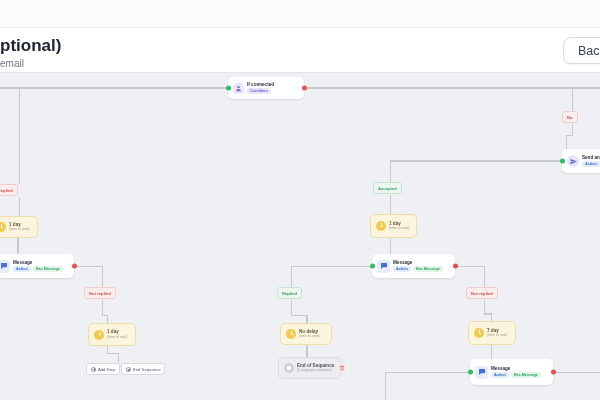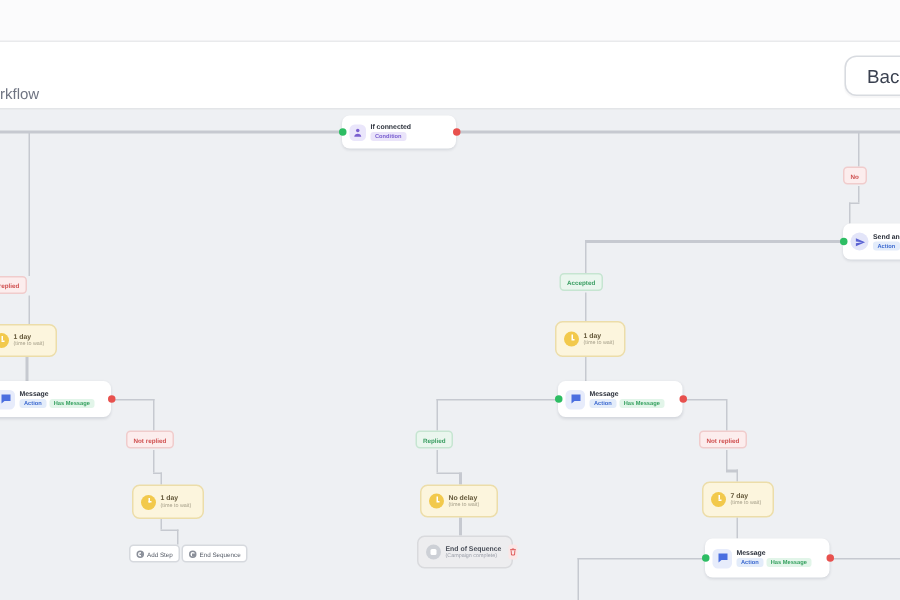--- a/index.html
+++ b/index.html
@@ -75,21 +75,22 @@
   .mini-ic { width:5px; height:5px; border:1px solid #8a8f99; border-radius:50%; position:relative; flex:0 0 auto; }
   .mini-ic.plus::before { content:''; position:absolute; left:1.5px; top:0.5px; width:1px; height:3px; background:#8a8f99; }
   .mini-ic.plus::after  { content:''; position:absolute; left:0.5px; top:1.5px; width:3px; height:1px; background:#8a8f99; }
   .mini-ic.stop::after  { content:''; position:absolute; left:1px; top:1px; width:2px; height:2px; background:#8a8f99; }
 </style>
 </head>
 <body>
 
 <div class="topstrip"></div>
 <div class="header">
-  <div class="page-sub">rkflow</div>
+  <div class="page-title">ptional)</div>
+  <div class="page-sub">email</div>
   <button class="back-btn">Back</button>
 </div>
 
 <div class="canvas">
 
   <div class="lh" style="left:0;top:14px;width:228px"></div>
   <div class="lh" style="left:302px;top:14px;width:298px"></div>
   <div class="lv" style="left:18.5px;top:15px;height:96px"></div>
   <div class="lv" style="left:18.5px;top:124px;height:20px"></div>
   <div class="lv" style="left:17px;top:165px;height:16px"></div>

